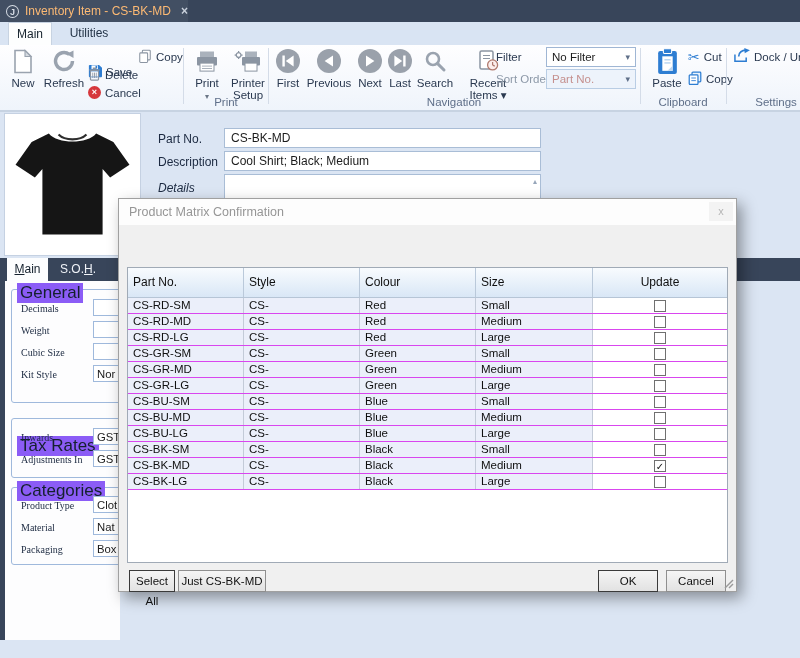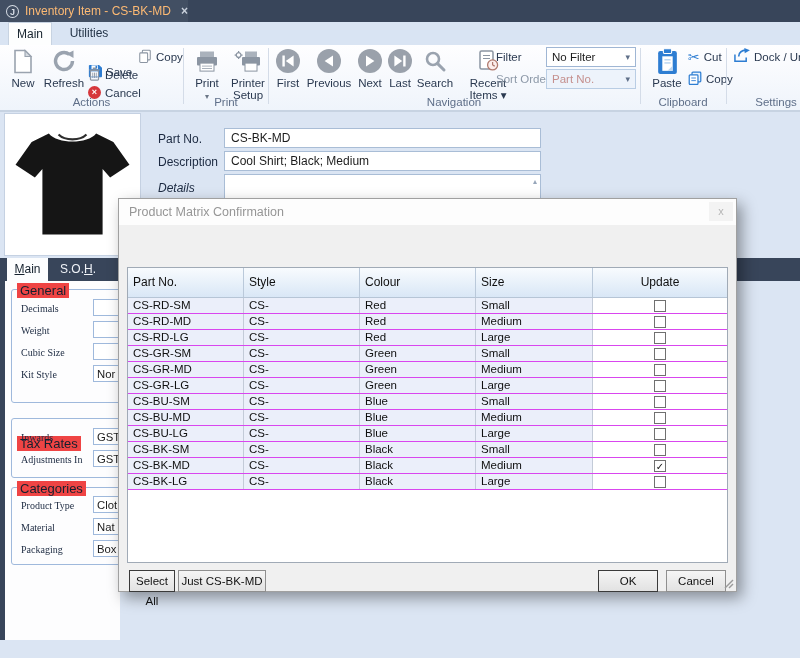--- a/index.html
+++ b/index.html
@@ -50,21 +50,21 @@
   .scroll-up{position:absolute;right:3px;top:2px;font-size:8px;color:#97a6ba;}
 
   
   .itabstrip{position:absolute;left:0;top:258px;width:800px;height:23px;background:#38455a;}
   .itab{position:absolute;top:0;height:23px;line-height:23px;text-align:center;font-size:12px;color:#f0f3f8;}
   .itab.sel{background:#fcfdfe;color:#15212e;}
   .left-strip{position:absolute;left:0;top:281px;width:5px;height:359px;background:#38455a;}
   .left-panel{position:absolute;left:5px;top:281px;width:115px;height:359px;background:#fdfdfe;}
 
   .gbox{position:absolute;border:1px solid #9fb9dc;border-radius:3px;}
-  .gbox-label{position:absolute;background:#ef4444;padding:0 3px;font-size:13px;color:#14202e;white-space:nowrap;}
+  .gbox-label{position:absolute;background:#8b5cf6;padding:0 3px;font-size:17px;color:#14202e;white-space:nowrap;}
   .plabel{position:absolute;font-size:10px;color:#1b2940;white-space:nowrap;font-family:Liberation Serif, serif;}
   .pinp{position:absolute;left:93px;width:70px;height:17px;background:#fff;border:1px solid #9fb9dc;
         font-size:11.3px;color:#1c1c1c;display:flex;align-items:center;padding:0 3px;box-sizing:border-box;}
 
   
   .dialog{position:absolute;left:118px;top:198px;width:619px;height:394px;background:#f0f0f0;
           border:1px solid #a0a0a0;box-shadow:5px 6px 14px rgba(0,0,0,.38);box-sizing:border-box;}
   .dlg-title{position:absolute;left:0;top:0;width:100%;height:26px;background:#fdfdfd;}
   .dlg-title-text{position:absolute;left:10px;top:6px;font-size:12.5px;color:#969696;}
   .dlg-close{position:absolute;right:3px;top:3px;width:24px;height:19px;background:#f3f3f3;color:#b5b5b5;
@@ -157,21 +157,20 @@
     </div>
     <div class="rbtn-sm" style="left:138px;top:3px;">
       <span>
         <svg width="14" height="14" viewBox="0 0 16 16">
             <rect x="5" y="1.4" width="9" height="11" rx="1" fill="#fff" stroke="#8b95a2" stroke-width="1.2"></rect>
             <rect x="2" y="4.4" width="9" height="11" rx="1" fill="#fff" stroke="#8b95a2" stroke-width="1.2"></rect>
           </svg>
       </span>
       <span>Copy</span>
     </div>
-    <div class="grp-label" style="left:0;width:183px;">Actions</div>
     <div class="vsep" style="left:183px;"></div>
 
     <div class="rbtn-lg" style="left:190px;width:34px;">
       <span class="ico">
         <svg width="24" height="23" viewBox="0 0 24 22">
             <rect x="5" y="1" width="14" height="6" fill="#aab2bc"></rect>
             <rect x="2" y="6.4" width="20" height="8.6" rx="1" fill="#8b95a2"></rect>
             <rect x="5" y="12.6" width="14" height="8" fill="#fff" stroke="#8b95a2"></rect>
             <line x1="7" y1="15.6" x2="17" y2="15.6" stroke="#aab2bc"></line>
             <line x1="7" y1="18" x2="17" y2="18" stroke="#aab2bc"></line>

